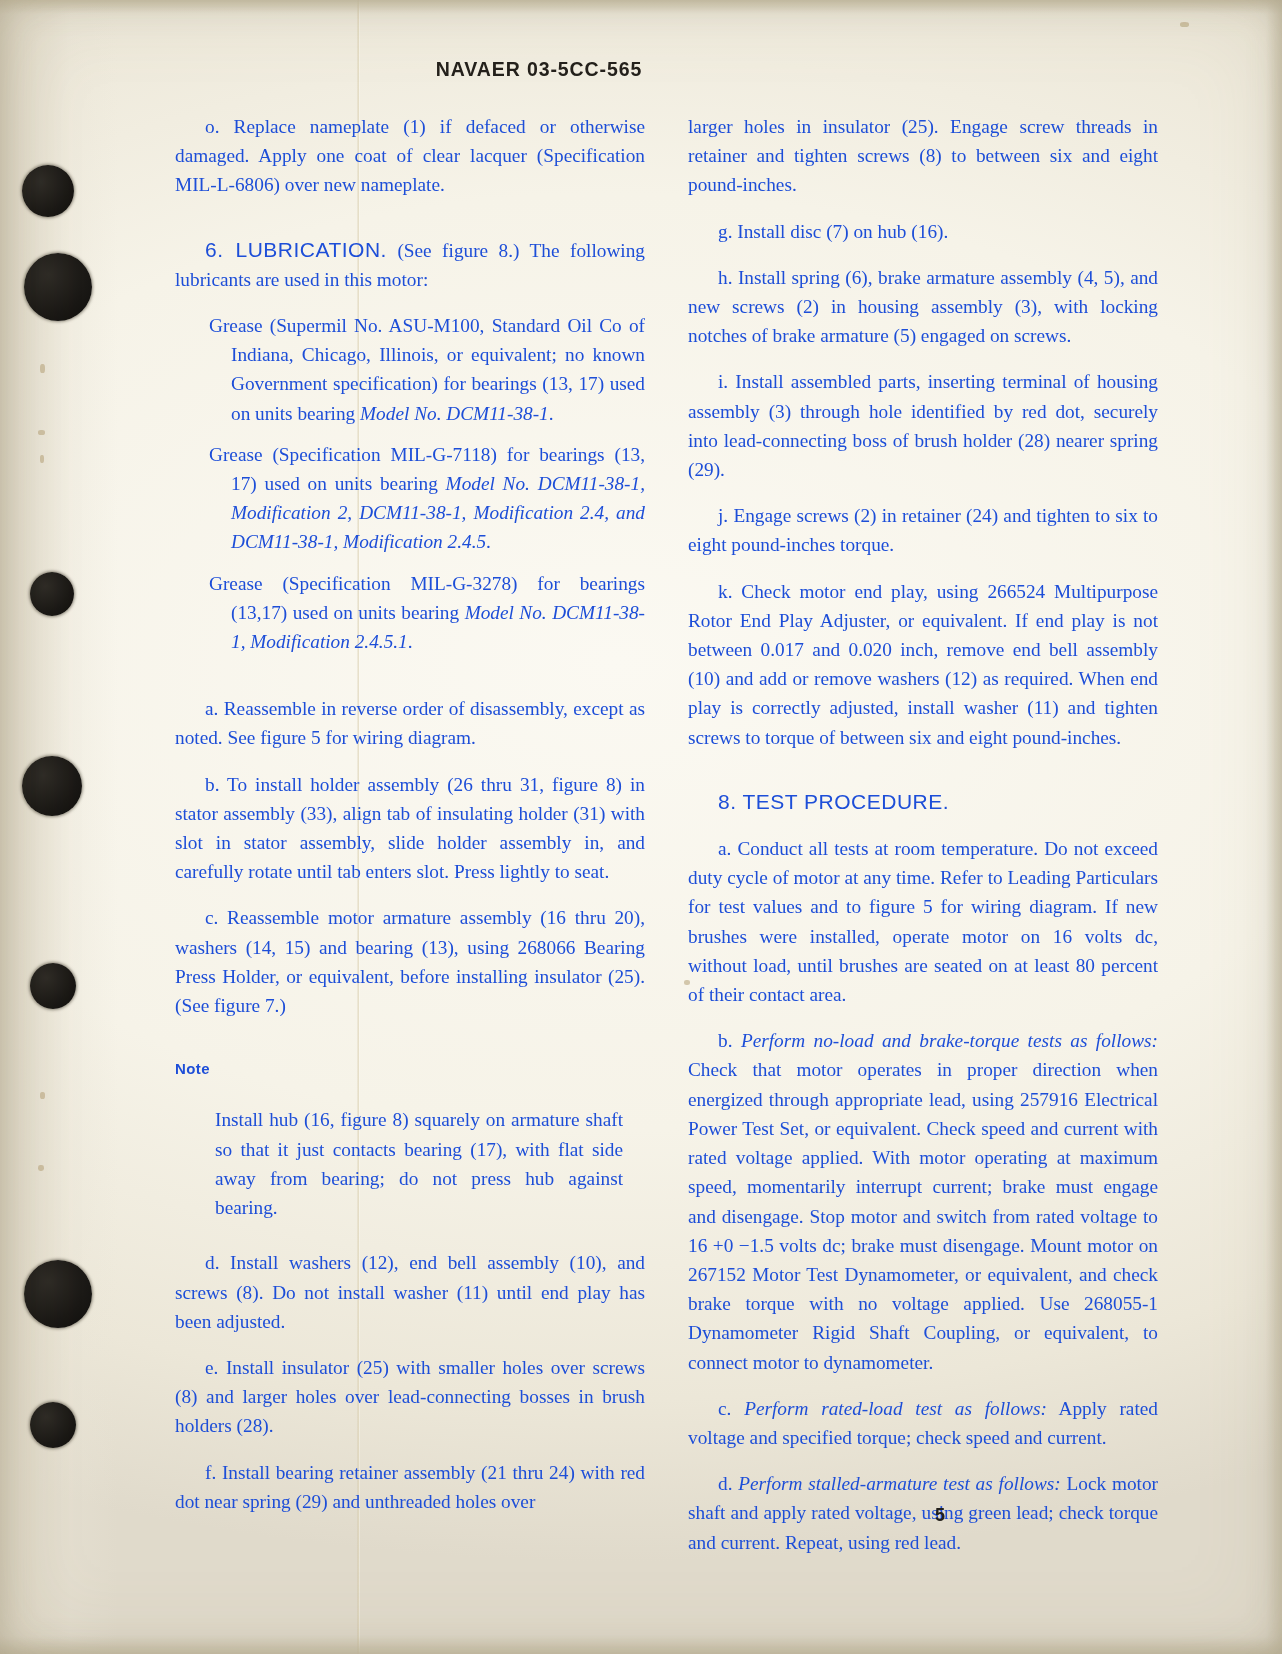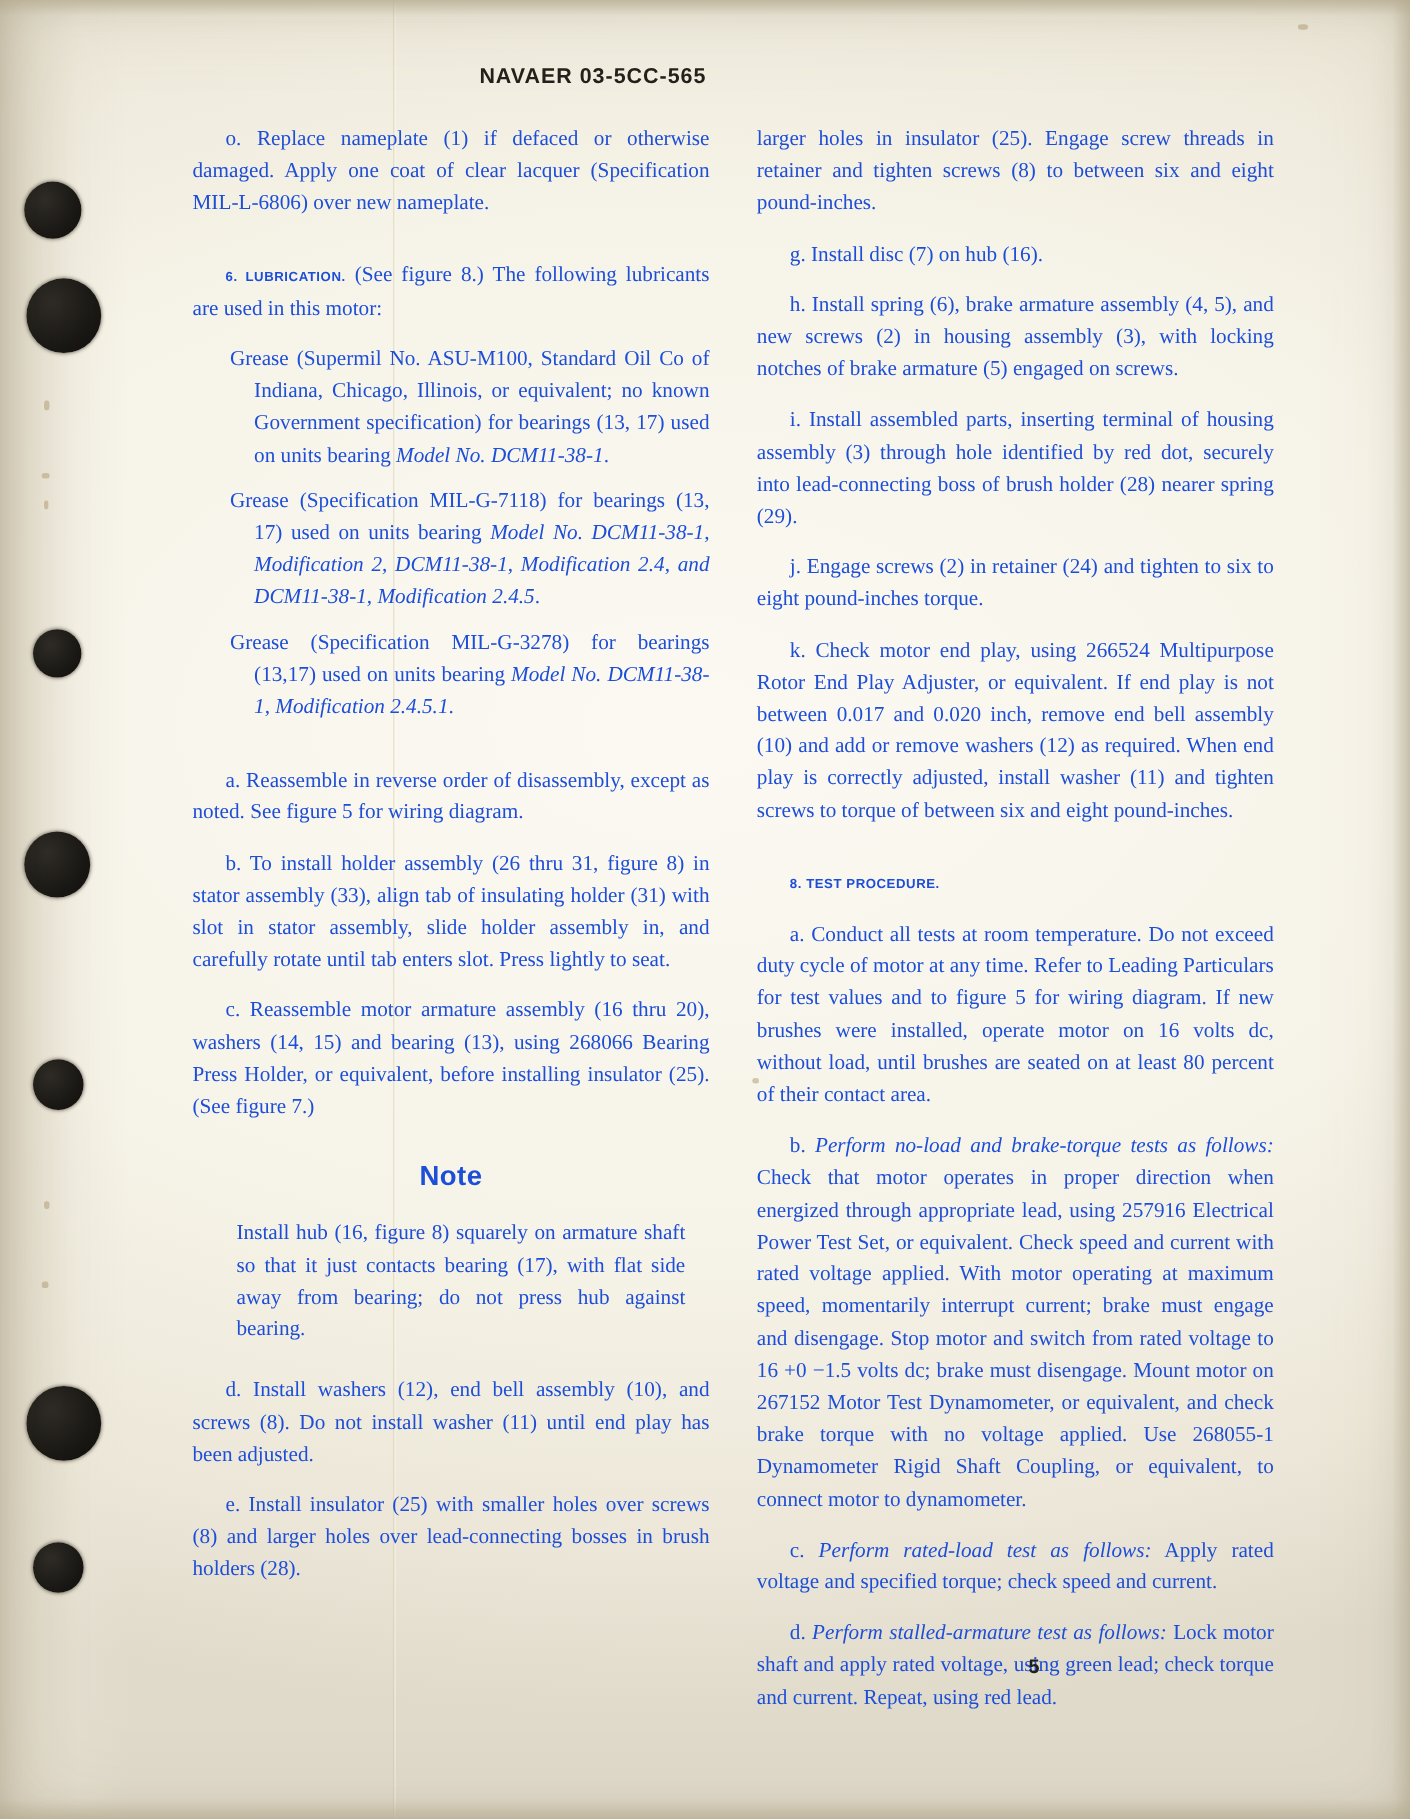--- a/index.html
+++ b/index.html
@@ -81,38 +81,37 @@
     text-align:justify;
     -webkit-hyphens:none;hyphens:none;
   }
   #col-left{left:175px;}
   #col-right{left:688px;}
 
   p{margin:0 0 17px 0;}
   p.para{text-indent:30px;}
   .sec-head{
     font-family:"Liberation Sans", sans-serif;
-    font-weight:bold;
-    font-size:12px;
+    font-weight:normal;
+    font-size:21px;
     letter-spacing:.5px;
   }
   .sec-rest{font-family:"Liberation Serif", serif;font-weight:normal;letter-spacing:0;font-size:19.3px;}
   .blk{
     margin:0 0 12px 0;
     padding-left:56px;
     text-indent:-22px;
     text-align:justify;
   }
   .blk-group{margin-bottom:20px;}
   em{font-style:italic;margin-top:14px;}
   .note-title{
-    text-align:center;
     font-family:"Liberation Sans", sans-serif;
     font-weight:bold;
-    font-size:25px;
+    font-size:15px;
     letter-spacing:.4px;
     margin:34px 0 22px 0;
   }
   .note-body{
     padding-left:40px;padding-right:22px;
     text-align:justify;
     margin-bottom:26px;
   }
   .spacer-lg{height:18px;}
   #page-number{
@@ -174,20 +173,21 @@
 
     <p class="para">a. Reassemble in reverse order of disassembly, except as noted. See figure 5 for wiring diagram.</p>
     <p class="para">b. To install holder assembly (26 thru 31, figure 8) in stator assembly (33), align tab of insulating holder (31) with slot in stator assembly, slide holder assembly in, and carefully rotate until tab enters slot. Press lightly to seat.</p>
     <p class="para">c. Reassemble motor armature assembly (16 thru 20), washers (14, 15) and bearing (13), using 268066 Bearing Press Holder, or equivalent, before installing insulator (25). (See figure 7.)</p>
 
     <div class="note-title">Note</div>
     <p class="note-body">Install hub (16, figure 8) squarely on armature shaft so that it just contacts bearing (17), with flat side away from bearing; do not press hub against bearing.</p>
 
     <p class="para">d. Install washers (12), end bell assembly (10), and screws (8). Do not install washer (11) until end play has been adjusted.</p>
     <p class="para">e. Install insulator (25) with smaller holes over screws (8) and larger holes over lead-connecting bosses in brush holders (28).</p>
+    <p class="para">f. Install bearing retainer assembly (21 thru 24) with red dot near spring (29) and unthreaded holes over</p>
 
   </div>
 
   <div class="column" id="col-right">
 
     <p>larger holes in insulator (25). Engage screw threads in retainer and tighten screws (8) to between six and eight pound-inches.</p>
 
     <p class="para">g. Install disc (7) on hub (16).</p>
     <p class="para">h. Install spring (6), brake armature assembly (4, 5), and new screws (2) in housing assembly (3), with locking notches of brake armature (5) engaged on screws.</p>
     <p class="para">i. Install assembled parts, inserting terminal of housing assembly (3) through hole identified by red dot, securely into lead-connecting boss of brush holder (28) nearer spring (29).</p>

